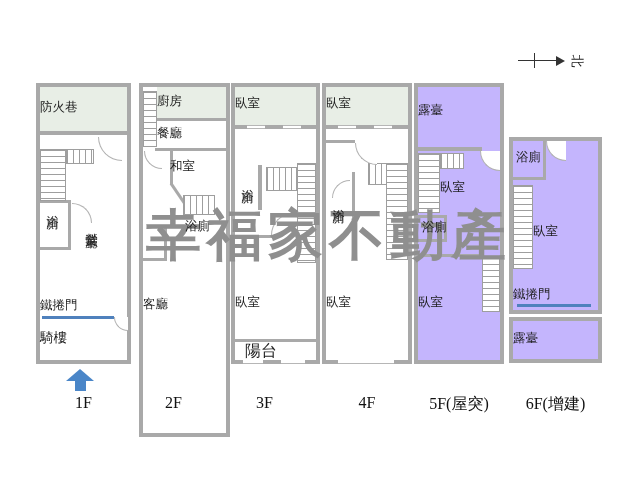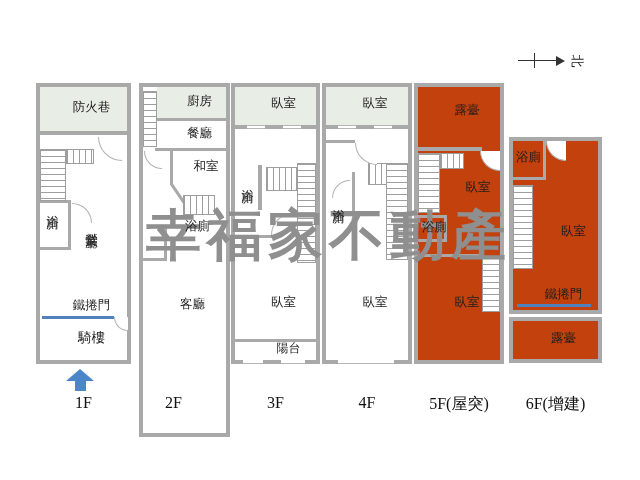--- a/index.html
+++ b/index.html
@@ -1,34 +1,34 @@
 <!DOCTYPE html>
 <html><head>
 <meta charset="utf-8">
 <style>
   html,body{margin:0;padding:0;background:#fff;}
   .plan{position:relative;width:640px;height:480px;background:#ffffff;overflow:hidden;
         font-family:"Liberation Serif","DejaVu Serif",serif;color:#1d1d1d;}
   .panel{position:absolute;box-sizing:border-box;border:4px solid #a9a9a9;background:#ffffff;}
-  .panel.green{background:#c2410c;}
+  .panel.green{background:#c4b5fd;}
   .area{position:absolute;}
   .area.green{background:#e8eee6;}
   .w{position:absolute;background:#a9a9a9;z-index:2;}
   .sv{position:absolute;background:repeating-linear-gradient(to bottom,#9e9e9e 0 1px,transparent 1px 6px) #fff;
       border:1px solid #9e9e9e;box-sizing:border-box;z-index:3;}
   .sh{position:absolute;background:repeating-linear-gradient(to right,#9e9e9e 0 1px,transparent 1px 6px) #fff;
       border:1px solid #9e9e9e;box-sizing:border-box;z-index:3;}
   .door{position:absolute;background:#fff;z-index:4;box-sizing:border-box;}
   .d-bl{border-left:1px solid #b2b2b2;border-bottom:1px solid #b2b2b2;border-radius:0 0 0 100%;}
   .d-tl{border-left:1px solid #b2b2b2;border-top:1px solid #b2b2b2;border-radius:100% 0 0 0;}
   .d-tr{border-right:1px solid #b2b2b2;border-top:1px solid #b2b2b2;border-radius:0 100% 0 0;}
   .gap{position:absolute;background:#fff;border-top:1px solid #b6b6b6;border-bottom:1px solid #b6b6b6;box-sizing:border-box;z-index:3;}
   .bgap{position:absolute;background:#fff;border-bottom:1px solid #b6b6b6;box-sizing:border-box;z-index:5;}
   .lbl{position:absolute;font-size:12.5px;line-height:1.15;white-space:nowrap;z-index:60;color:#1d1d1d;}
-  .lbl.c{text-align:center;white-space:normal;margin-left:8px;}
+  .lbl.c{text-align:left;white-space:normal;}
   .vlbl{writing-mode:vertical-rl;text-orientation:upright;letter-spacing:1px;}
   .shut{position:absolute;height:3px;background:#4f81bd;z-index:6;}
   .flabel{position:absolute;top:394px;font-size:16px;text-align:center;color:#111;z-index:10;}
   .watermark{position:absolute;left:146px;top:208px;font-size:55px;font-weight:bold;letter-spacing:6px;
              color:#8f8f8f;z-index:40;white-space:nowrap;line-height:1;
              font-family:"DejaVu Sans","Liberation Sans",sans-serif;}
   .note{position:absolute;left:516px;top:86px;font-size:11.5px;color:#333;letter-spacing:1px;z-index:10;}
   .compass{position:absolute;left:518px;top:50px;width:76px;height:26px;z-index:10;}
   .compass .tick{position:absolute;left:16px;top:3px;width:1px;height:15px;background:#333;}
   .compass .line{position:absolute;left:0;top:10px;width:40px;height:1px;background:#333;}
@@ -97,21 +97,21 @@
     <div class="gap" style="left:12px;top:38px;width:18px;height:4px"></div>
     <div class="gap" style="left:48px;top:38px;width:18px;height:4px"></div>
     <div class="door d-tl" style="left:36px;top:126px;width:22px;height:22px"></div>
     <div class="w" style="left:0;top:148px;width:38px;height:3px"></div>
     <div class="w" style="left:23px;top:78px;width:4px;height:45px"></div>
     <div class="sh" style="left:31px;top:80px;width:31px;height:24px"></div>
     <div class="sv" style="left:62px;top:76px;width:19px;height:100px"></div>
     <div class="lbl vlbl" style="left:5px;top:92px">浴廁</div>
     <div class="lbl c" style="left:0;top:208px;width:81px">臥室</div>
     <div class="w" style="left:0;top:252px;width:81px;height:3px"></div>
-    <div class="lbl c" style="left:0;top:255px;width:91px;font-size:12px">陽台</div>
+    <div class="lbl c" style="left:10px;top:255px;width:91px;font-size:16px">陽台</div>
     <div class="bgap" style="left:8px;top:269px;width:20px;height:8px"></div>
     <div class="bgap" style="left:46px;top:269px;width:24px;height:8px"></div>
   </div>
 
   <div class="panel" style="left:322px;top:83px;width:90px;height:281px">
     <div class="area green" style="left:0;top:0;width:82px;height:38px"></div>
     <div class="lbl c" style="left:0;top:9px;width:82px">臥室</div>
     <div class="w" style="left:0;top:38px;width:82px;height:4px"></div>
     <div class="gap" style="left:12px;top:38px;width:18px;height:4px"></div>
     <div class="gap" style="left:48px;top:38px;width:18px;height:4px"></div>
@@ -157,18 +157,18 @@
     <div class="lbl c" style="left:0;top:10px;width:85px">露臺</div>
   </div>
 
   <div class="uparrow">
     <div class="tri"></div>
     <div class="stem"></div>
   </div>
 
   <div class="flabel" style="left:36px;width:95px">1F</div>
   <div class="flabel" style="left:128px;width:91px">2F</div>
-  <div class="flabel" style="left:231px;width:89px">3F</div>
+  <div class="flabel" style="left:220px;width:89px">3F</div>
   <div class="flabel" style="left:322px;width:90px">4F</div>
   <div class="flabel" style="left:414px;width:90px">5F(屋突)</div>
   <div class="flabel" style="left:509px;width:93px">6F(增建)</div>
 
 </div>
 
 </body></html>

